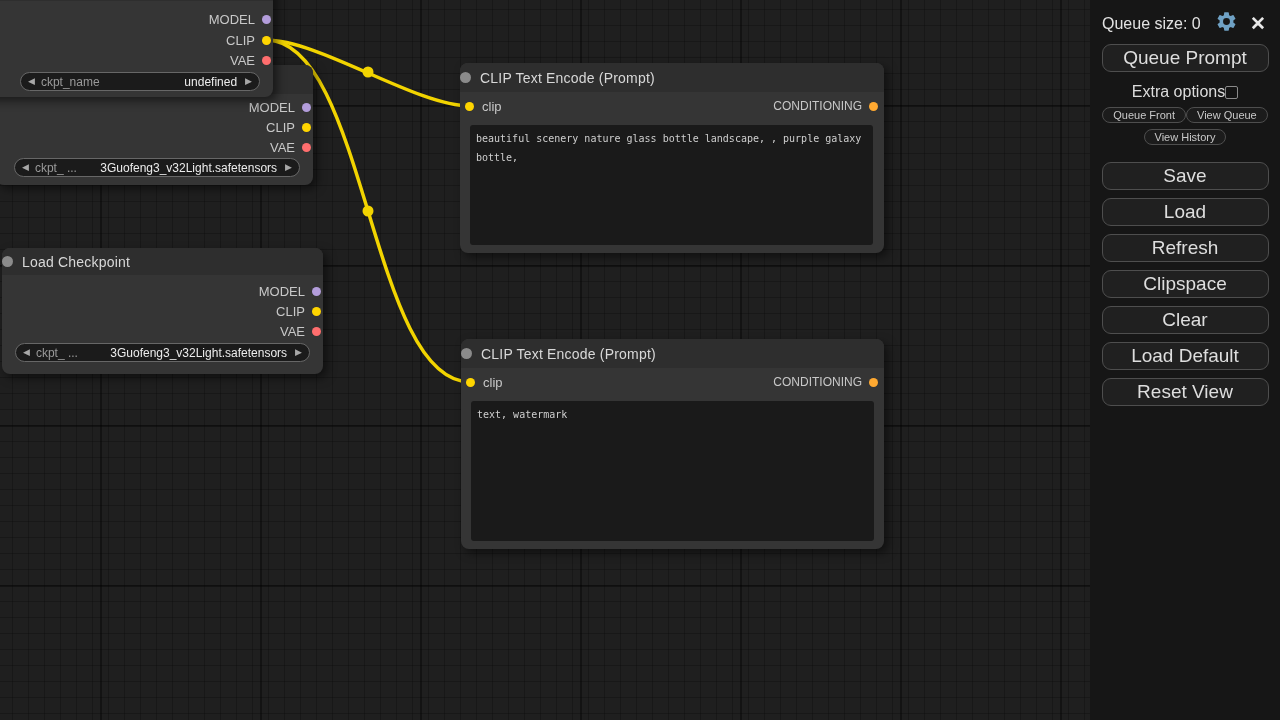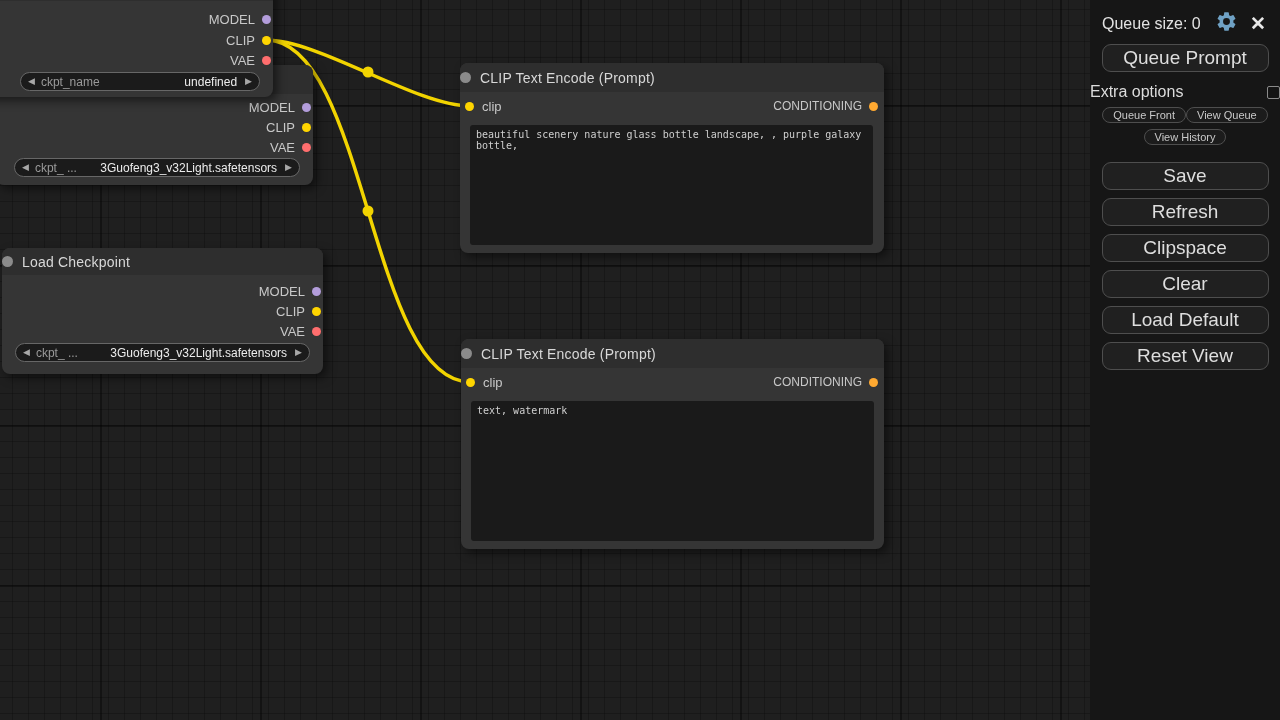--- a/index.html
+++ b/index.html
@@ -44,37 +44,37 @@
   .warrow { color:#a8a8a8; font-size:9px; line-height:1; flex:none; }
   .wlabel { margin-left:6px; overflow:hidden; text-overflow:ellipsis; }
   .wvalue { margin-left:auto; margin-right:8px; color:#ececec; }
   .io-row { position:absolute; left:0; right:0; top:29px; height:28px;
           display:flex; align-items:center; justify-content:space-between;
           padding:0 6px 0 5px; }
   .io-left { display:flex; align-items:center; gap:8px; color:#c8c8c8; font-size:13px; }
   .io-right { display:flex; align-items:center; gap:7px; color:#c8c8c8; font-size:12px; }
   .prompt-box { position:absolute; background:#1a1a1a; border-radius:3px;
           color:#cfcfcf; font-family:"DejaVu Sans Mono", monospace;
-          font-size:10px; line-height:11px; padding:4px 6px;
+          font-size:10px; line-height:19px; padding:4px 6px;
           white-space:pre-wrap; word-break:break-word; overflow:hidden; }
 
   
   #menu { position:absolute; left:1090px; top:0; width:190px; height:720px;
           background:#161616; z-index:3; color:#dedede; }
   .menu-header { display:flex; align-items:center; padding:10px 10px 0 12px; }
   .queue-size { font-size:16px; color:#e2e2e2; }
   .gear { margin-left:auto; cursor:pointer; }
   .close-x { margin-left:12px; margin-right:4px; color:#e8e8e8; font-size:19px;
           font-weight:bold; cursor:pointer; line-height:1; }
   .btn-big { display:block; width:167px; height:28px; margin:0 auto;
           background:#202020; border:1px solid #4e4e4e; border-radius:9px;
           color:#dedede; font-size:19px; font-family:"Liberation Sans",sans-serif;
           text-align:center; cursor:pointer; }
   #queue-prompt-btn { margin-top:7px; }
-  .extra-row { display:flex; align-items:center; justify-content:space-between;
+  .extra-row { display:flex; align-items:center; justify-content:center;
           margin-top:11px; }
   .extra-label { font-size:16px; color:#dcdcdc; }
   .cbox { width:13px; height:13px; appearance:none; -webkit-appearance:none;
           background:#141414; border:1px solid #8a8a8a; border-radius:2px; cursor:pointer; }
   .small-row { display:flex; justify-content:center; gap:0; margin-top:6px; }
   .btn-small { background:#1c1c1c; border:1px solid #4e4e4e; border-radius:9px;
           color:#c9c9c9; font-size:11px; font-family:"Liberation Sans",sans-serif;
           height:16px; padding:0 10px; cursor:pointer; }
   .stack { margin-top:17px; display:flex; flex-direction:column; gap:8px; }
 </style>
@@ -218,20 +218,21 @@
     <div class="small-row">
       <button class="btn-small">Queue Front</button>
       <button class="btn-small">View Queue</button>
     </div>
     <div class="small-row">
       <button class="btn-small">View History</button>
     </div>
 
     <div class="stack">
       <button class="btn-big">Save</button>
+      <button class="btn-big">Load</button>
       <button class="btn-big">Refresh</button>
       <button class="btn-big">Clipspace</button>
       <button class="btn-big">Clear</button>
       <button class="btn-big">Load Default</button>
       <button class="btn-big">Reset View</button>
     </div>
   </div>
 
 </div>
 

